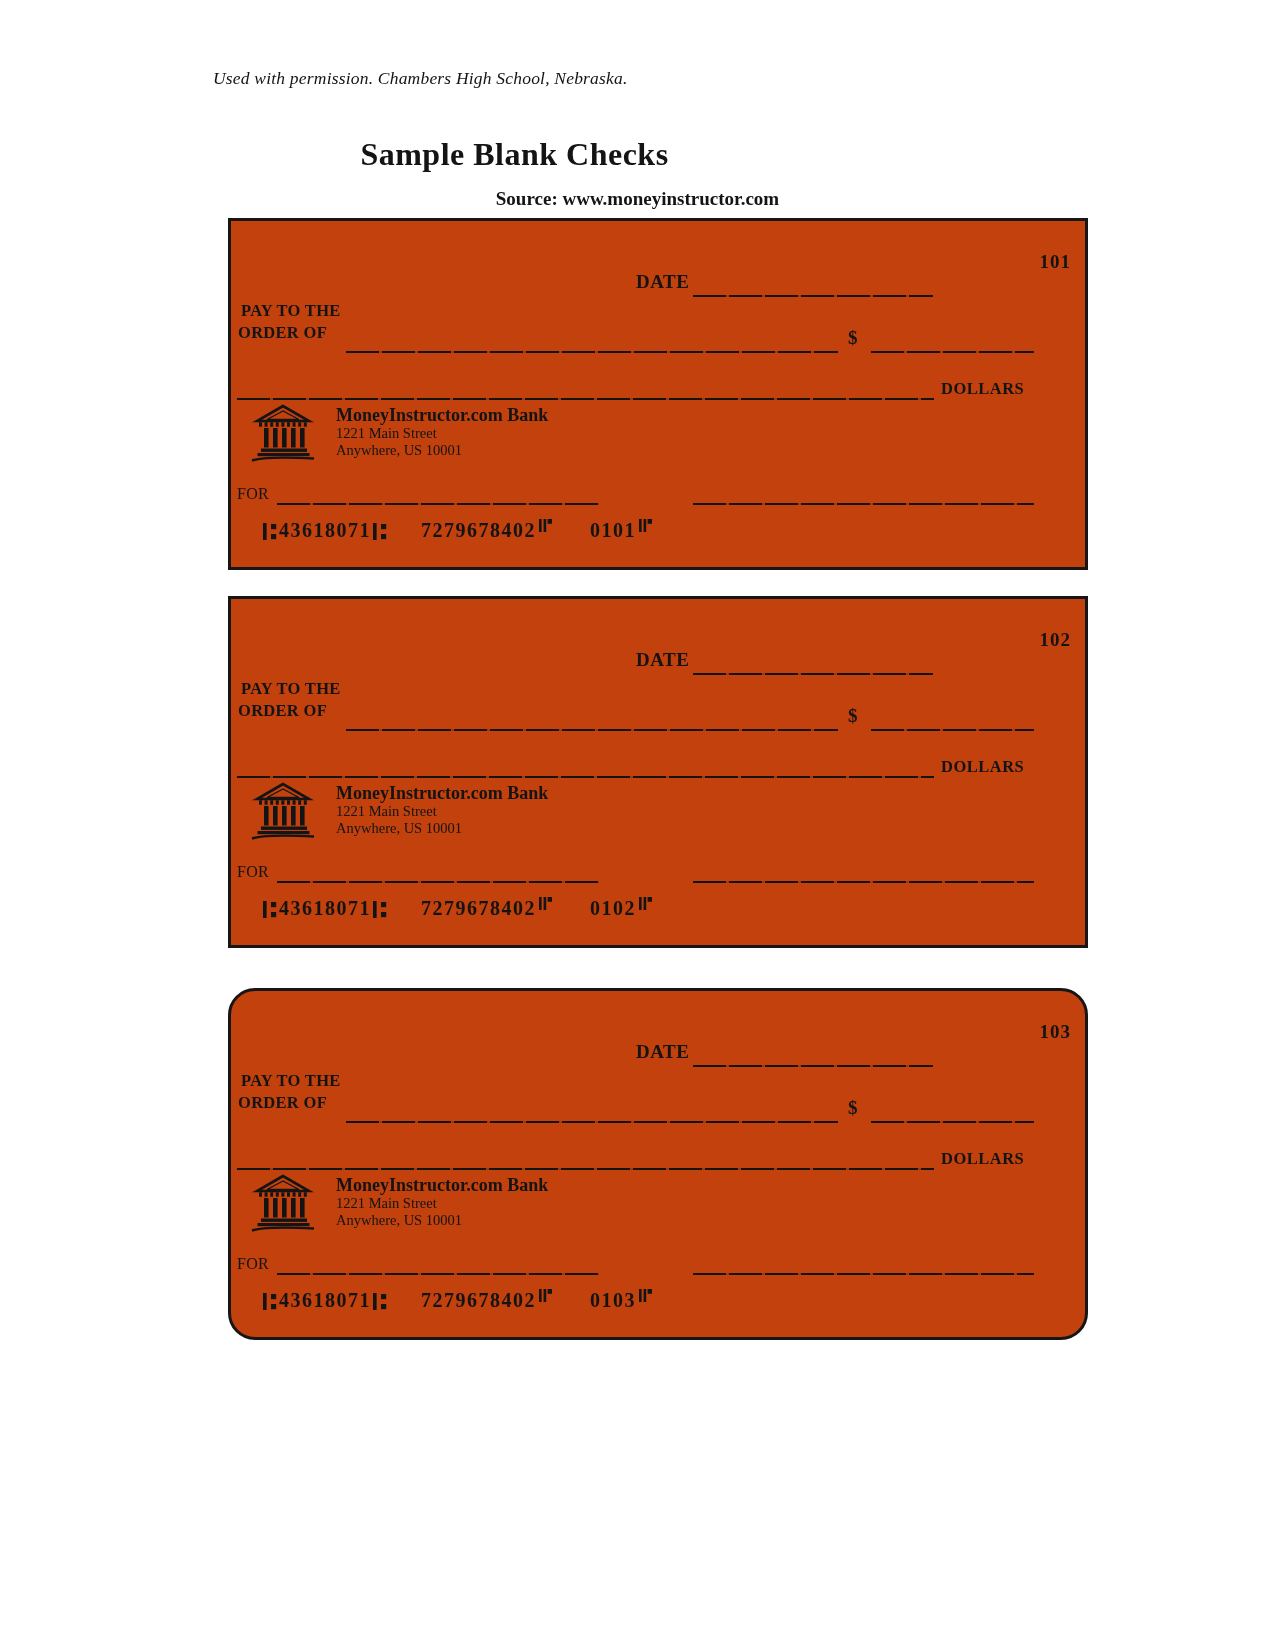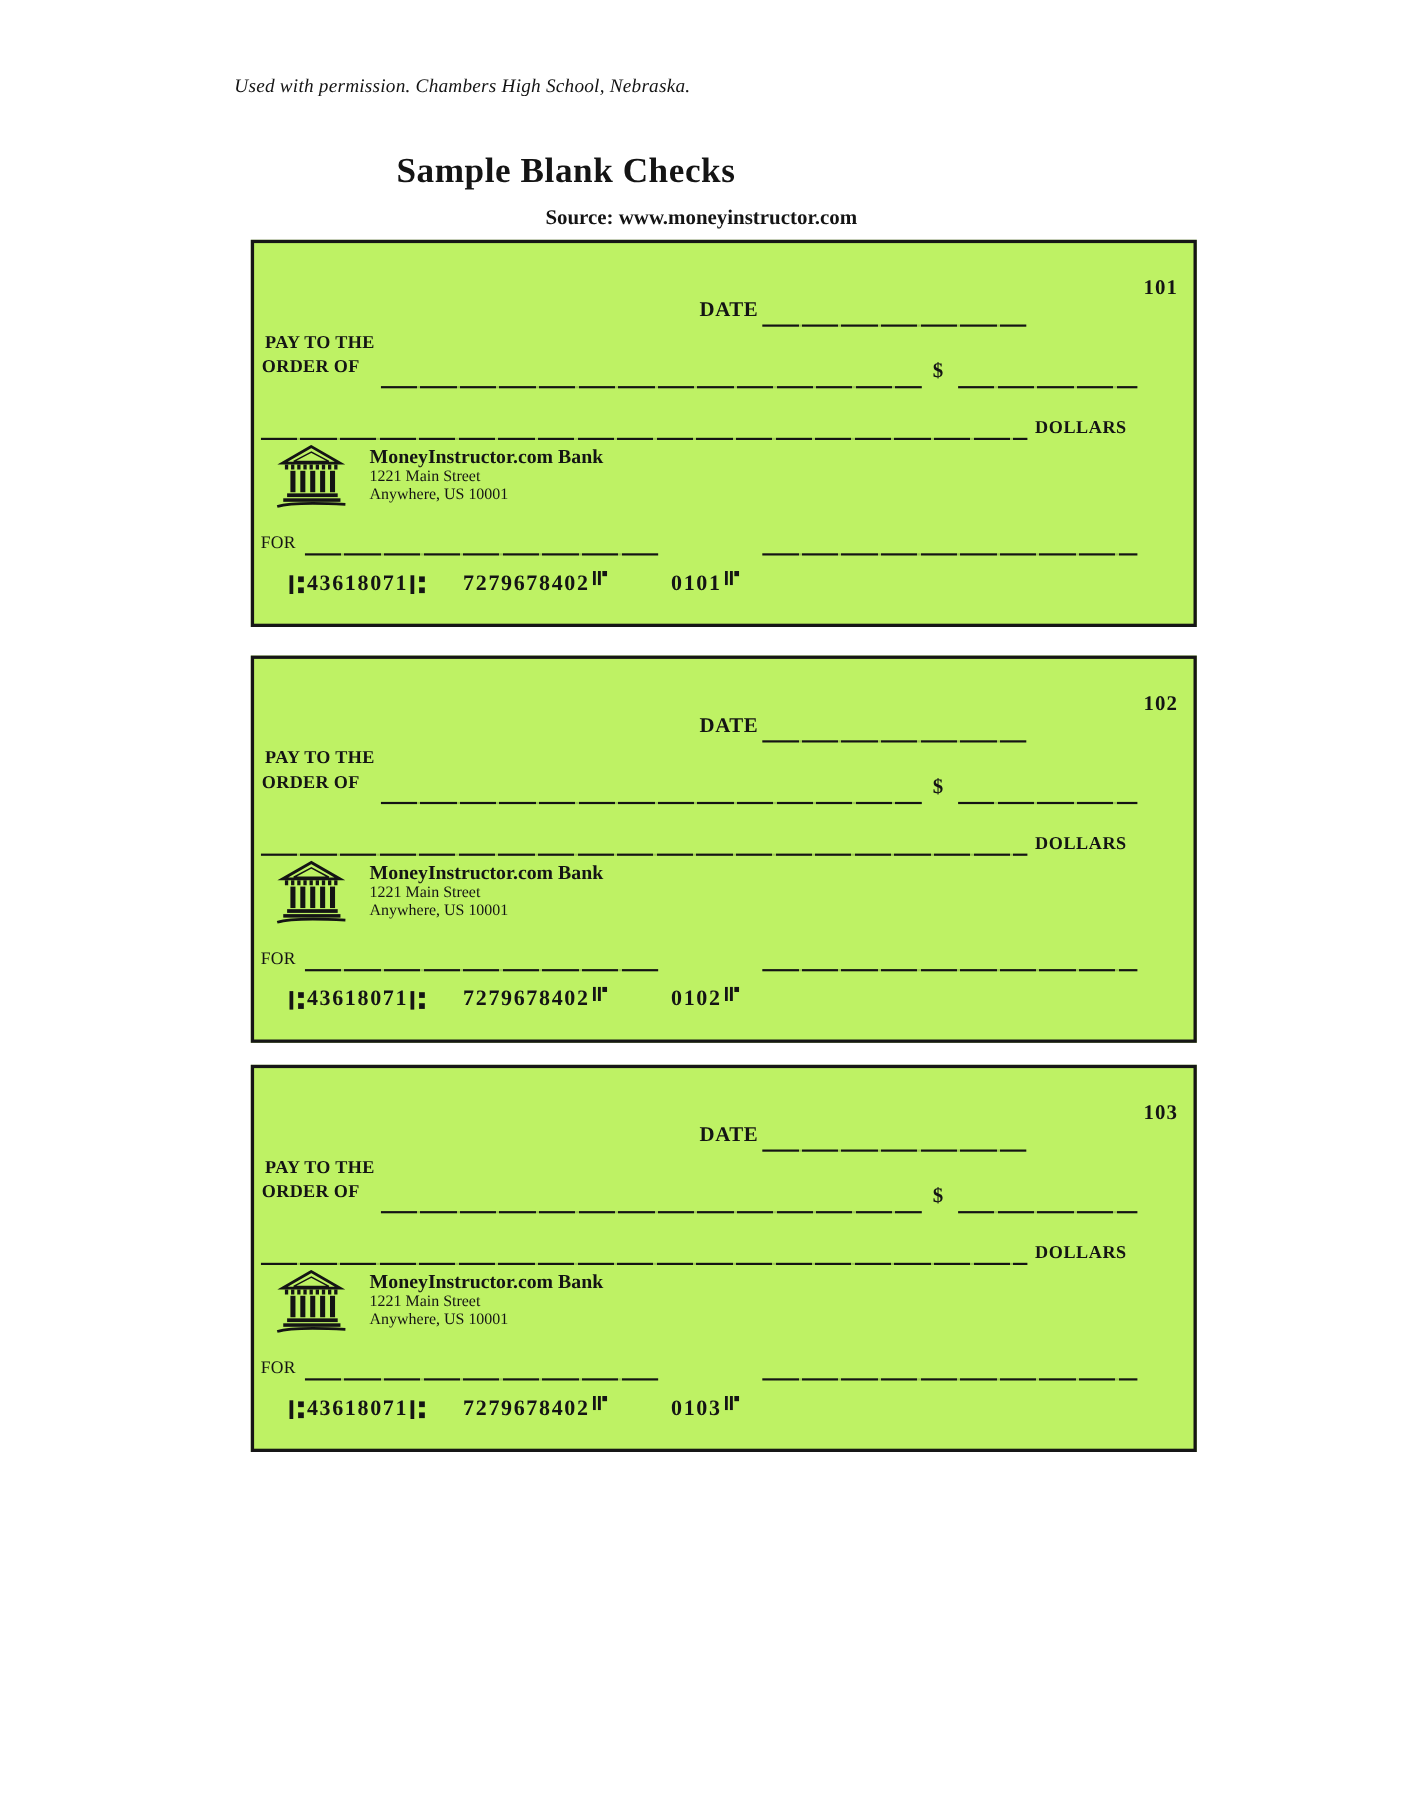--- a/index.html
+++ b/index.html
@@ -19,25 +19,25 @@
     text-align:center; font-size:32px; font-weight:bold; letter-spacing:.5px;
   }
   .doc-source {
     position:absolute; left:0; top:188px; width:1275px;
     text-align:center; font-size:19px; font-weight:bold;
   }
 
   
   .check {
     position:absolute; left:228px; width:860px; height:352px;
-    box-sizing:border-box; border:3px solid #161616; background:#bef264;
+    box-sizing:border-box; border:3px solid #161616; background:#c2410c;
   }
   .check-1 { top:218px; }
   .check-2 { top:596px; }
-  .check-3 { top:968px; }
+  .check-3 { top:988px;border-radius:27px; }
 
   .bline {
     position:absolute; height:2px;
     background:repeating-linear-gradient(90deg,#141414 0 33px, rgba(20,20,20,.18) 33px 36px);
   }
 
   .chk-num {
     position:absolute; top:30px; right:14px;
     font-size:19px; font-weight:bold; letter-spacing:1px;
   }
@@ -66,21 +66,21 @@
 
   .micr {
     position:absolute; left:30px; top:298px;
     display:flex; align-items:center;
     font-weight:bold; font-size:20px; letter-spacing:1.5px;
   }
   .micr svg { display:block; }
   .sym      { display:inline-flex; margin:0 2px; }
   .sym.onus { transform:translateY(-5px); margin-left:3px; }
   .micr .acct   { margin-left:32px; }
-  .micr .serial { margin-left:56px; }
+  .micr .serial { margin-left:36px; }
 </style>
 </head>
 <body>
 
 <div class="permission-note">Used with permission. Chambers High School, Nebraska.</div>
 <div class="doc-title">Sample Blank Checks</div>
 <div class="doc-source">Source: www.moneyinstructor.com</div>
 
 <div class="check check-1">
   <div class="chk-num">101</div>

